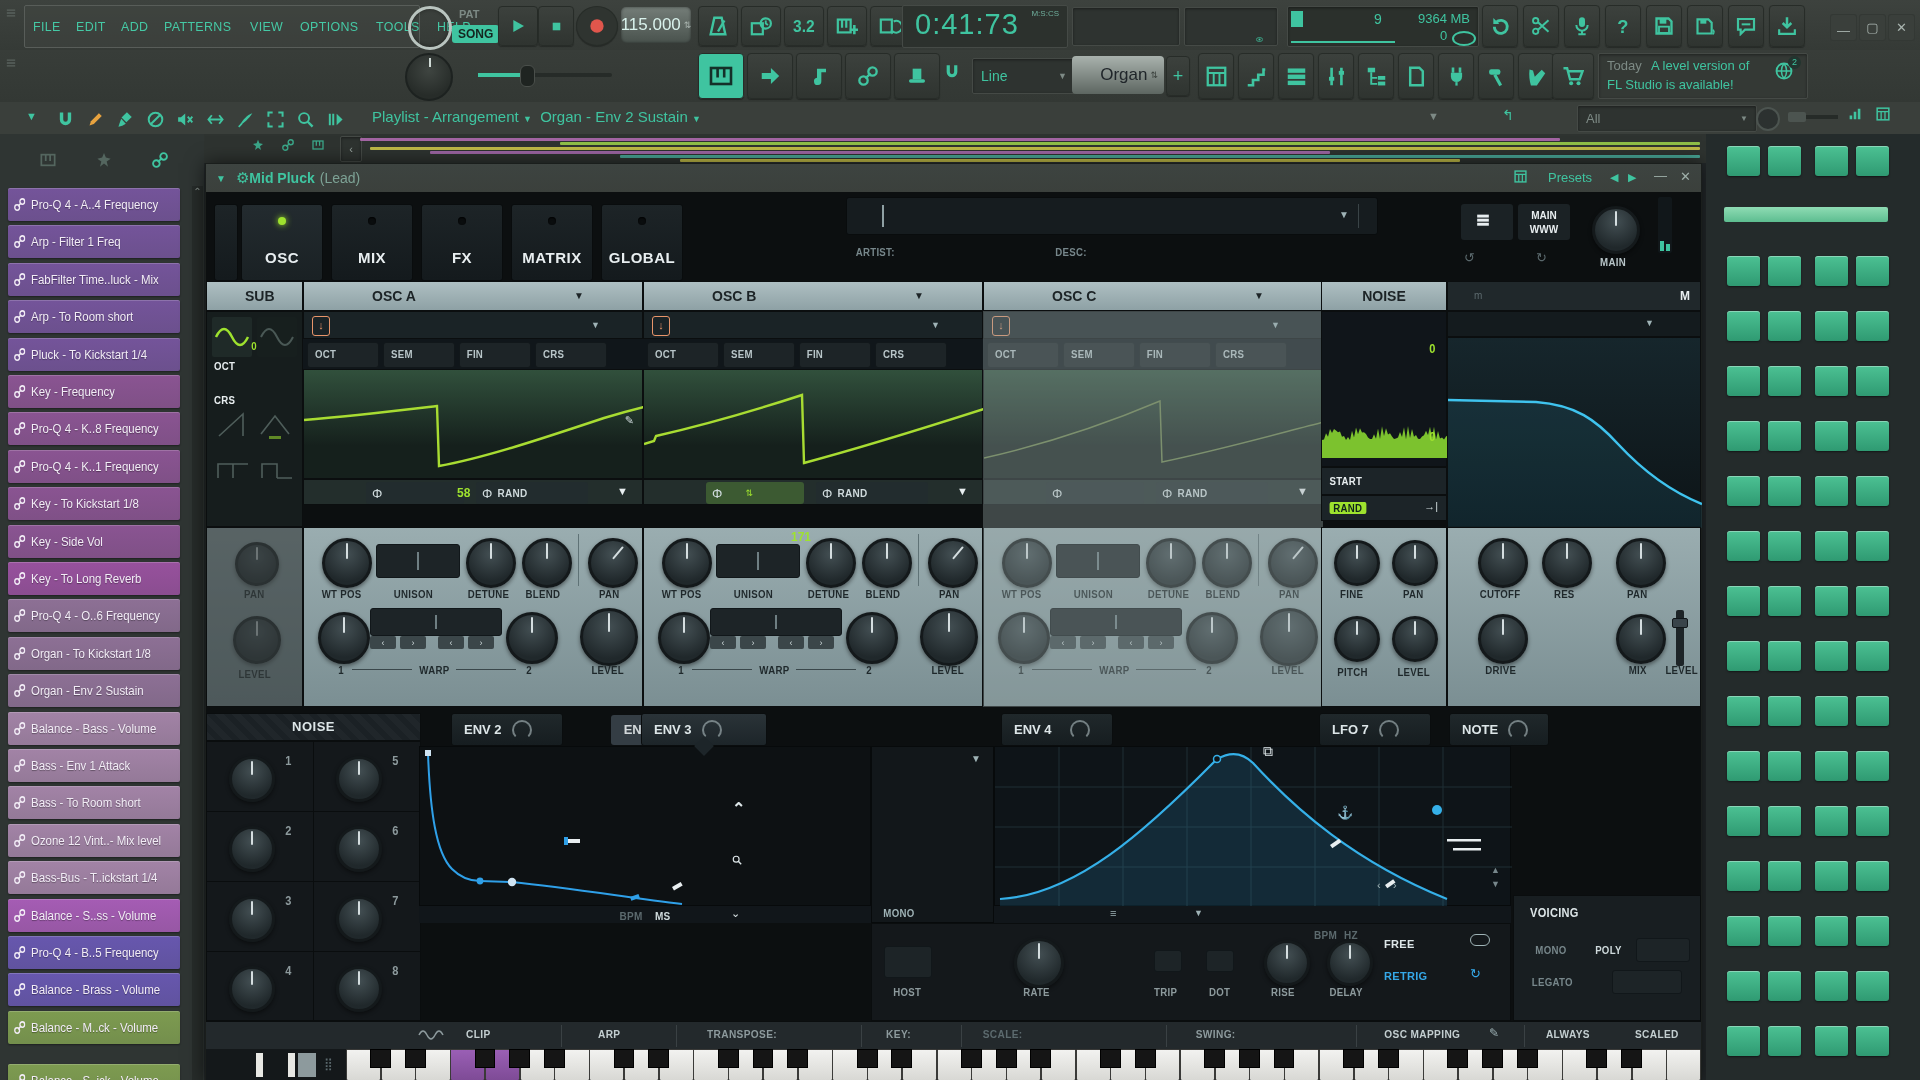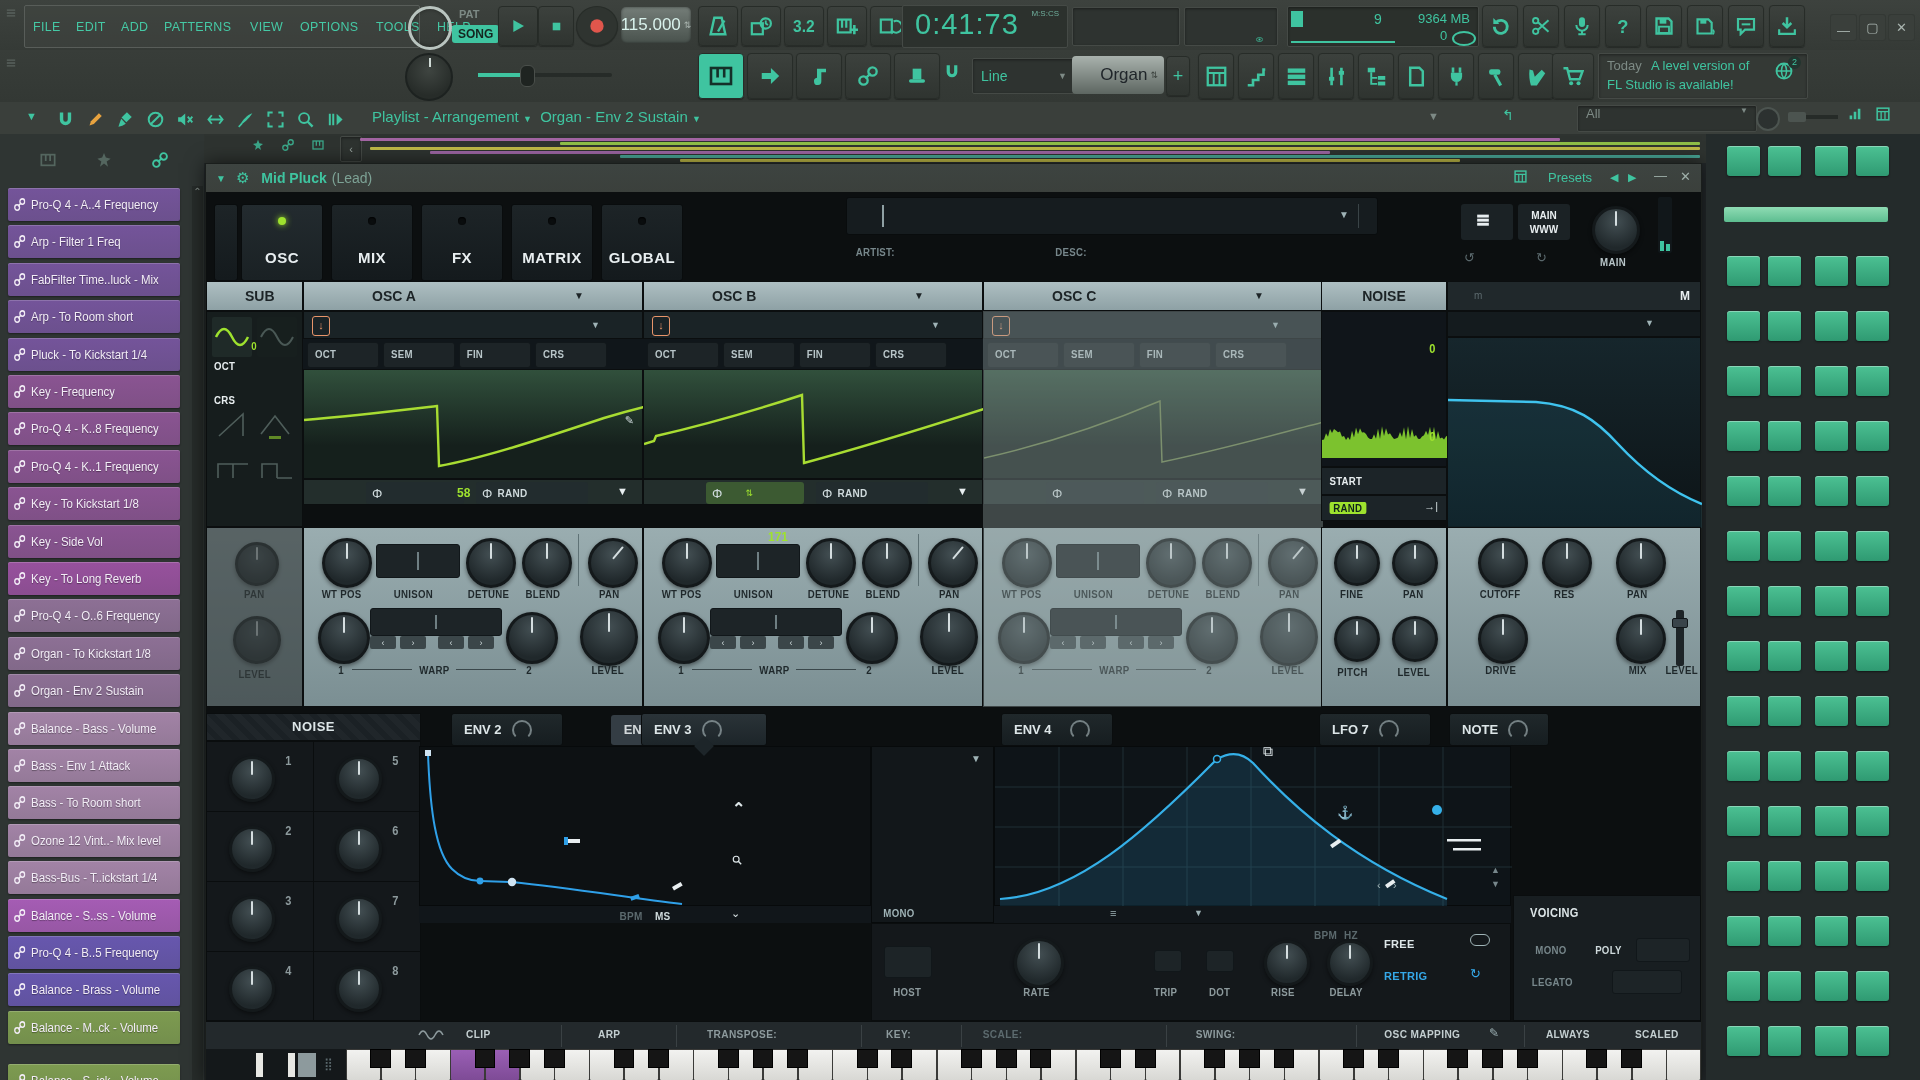--- a/index.html
+++ b/index.html
@@ -367,21 +367,21 @@
           </svg>
         </div><div class="ibtn flat" style="position: relative; display: inline-flex; width: 26px; height: 24px; margin-right: 4px; vertical-align: top; color: rgb(63, 196, 160);">
           <svg viewBox="0 0 12 12" width="17" height="17" fill="currentColor">
             <path d="M2 2v8M4.4 2v8" stroke="currentColor" stroke-width="1.4"></path>
             <path d="M6.8 2l4.2 4-4.2 4z"></path>
           </svg>
         </div></div>
     <div class="abs teal" style="left:372px;top:6px;font-size:15px;"><span>Playlist - Arrangement</span> <span style="font-size:9px;">▼</span>&nbsp;&nbsp;<span>Organ - Env 2 Sustain</span> <span style="font-size:9px;">▼</span></div>
     <div class="abs dim" style="left:1428px;top:8px;font-size:11px;">▼</div>
     <div class="abs teal" style="left:1502px;top:5px;font-size:14px;">↰</div>
-    <div class="darkbox" style="left:1577px;top:3px;width:162px;height:25px;display:flex;align-items:flex-start;justify-content:space-between;padding:0 8px;">
+    <div class="darkbox" style="left:1577px;top:3px;width:162px;height:25px;display:flex;align-items:center;justify-content:space-between;padding:0 8px;">
       <span class="dim" style="font-size:13px;">All</span>
         <span class="dim" style="font-size:8px;">▼</span>
     </div>
     <div class="abs" style="left:1756px;top:5px;width:20px;height:20px;border-radius:50%;background:#2c3130;border:2px solid #4c5450;"></div>
     <div class="abs" style="left:1788px;top:13px;width:50px;height:4px;background:#262b28;">
         <div style="width:18px;height:10px;background:#4c5450;margin-top:-3px;border-radius:2px;"></div>
       </div>
     <div class="abs teal" style="left:1848px;top:5px;width:18px;height:18px;">
         <svg viewBox="0 0 12 12" width="14" height="14" fill="currentColor">
           <path d="M1.4 10.6V7.2h2.2v3.4zM4.9 10.6V4h2.2v6.6zM8.4 10.6V1.4h2.2v9.2z"></path>
@@ -684,21 +684,21 @@
           <span>Balance - S..ick - Volume</span>
         </div>
       </div>
     <div id="sb-scroll">⌃</div>
   </div>
 
   <div id="plugin">
     <div id="pl-head">
       <span class="teal" style="font-size:10px;margin-left:10px;">▼</span>
       <span class="teal" style="font-size:15px;margin-left:10px;">⚙</span>
-      <span class="teal" style="font-size:14px;font-weight:bold;margin-left:12px;">Mid Pluck</span>
+      <span class="teal" style="font-size:14px;font-weight:bold;margin-left:0;">Mid Pluck</span>
       <span style="font-size:14px;color:#7da295;margin-left:5px;">(Lead)</span>
       <div class="abs teal" style="left:1308px;top:6px;width:17px;height:17px;">
           <svg viewBox="0 0 12 12" width="13" height="13" fill="currentColor">
             <rect x="1" y="1" width="10" height="10" fill="none" stroke="currentColor" stroke-width="1.3"></rect>
             <path d="M1 4h10M4.4 4v7M7.7 4v7" stroke="currentColor" stroke-width="1.1"></path>
           </svg>
         </div>
       <span class="abs teal" style="left:1342px;top:6px;font-size:13px;">Presets</span>
       <span class="abs teal" style="left:1404px;top:7px;font-size:11px;">◀</span>
       <span class="abs teal" style="left:1422px;top:7px;font-size:11px;">▶</span>
@@ -939,21 +939,21 @@
             </div>
             <span style="position:absolute;right:14px;top:5px;color:#e8eef0;font-size:11px;">▼</span>
           </div>
           <div class="knobpanel" style="left: 0px; top: 246px; width: 340px;">
             <div class="knob" style="left:18px;top:10px;width:44px;height:44px;">
               <i></i>
             </div>
             <div class="vbox" style="position:absolute;left:72px;top:16px;width:82px;height:32px;">
               <div style="width:1.5px;height:18px;background:#6f7f83;margin:7px auto;"></div>
             </div>
-            <span style="position:absolute;left:124px;top:2px;color:#9ee22e;font-size:12px;font-weight:bold;">171</span>
+            <span style="position:absolute;left:147px;top:2px;color:#9ee22e;font-size:12px;font-weight:bold;">171</span>
             <div class="knob" style="left:162px;top:10px;width:44px;height:44px;">
               <i></i>
             </div>
             <div class="knob" style="left:218px;top:10px;width:44px;height:44px;">
               <i></i>
             </div>
             <div style="position:absolute;left:274px;top:6px;width:1px;height:52px;background:#5f7276;"></div>
             <div class="knob" style="left:284px;top:10px;width:44px;height:44px;">
               <i style="transform:rotate(40deg);transform-origin:bottom;"></i>
             </div>

